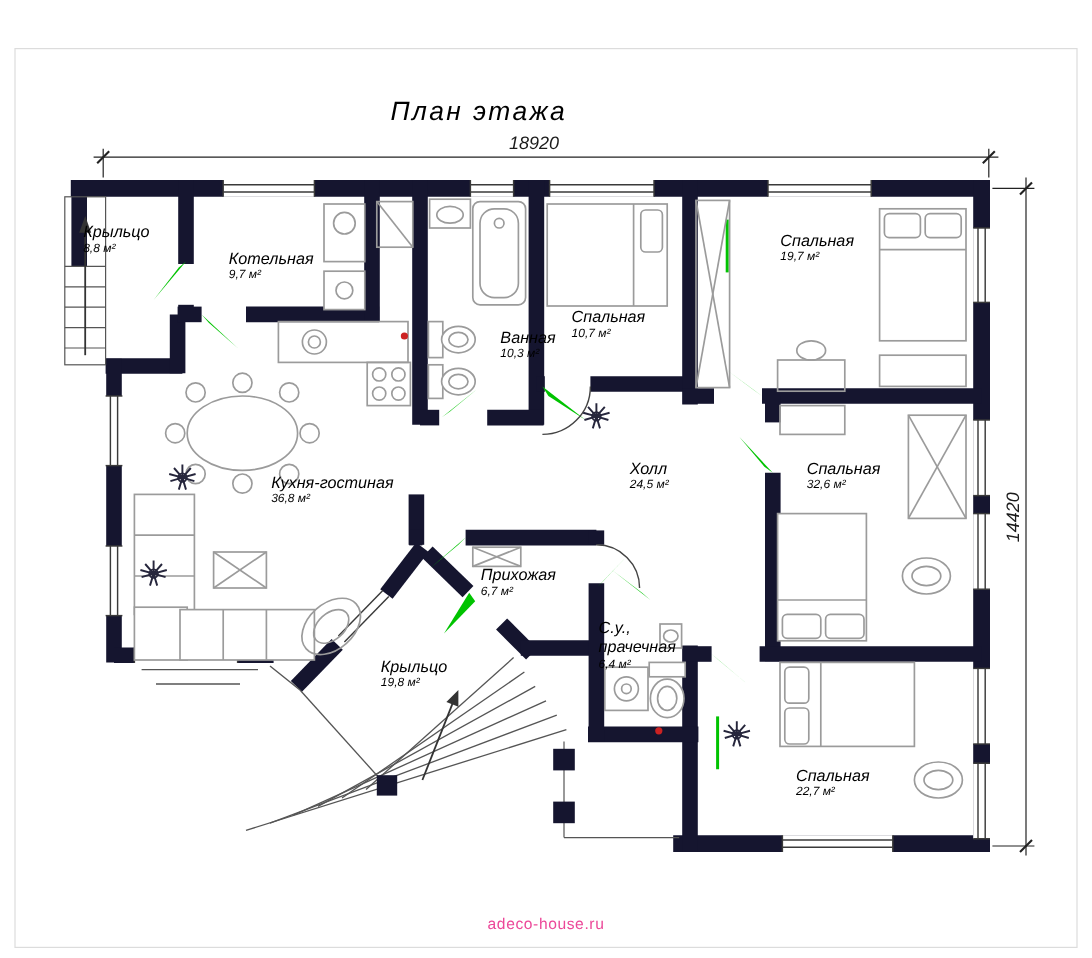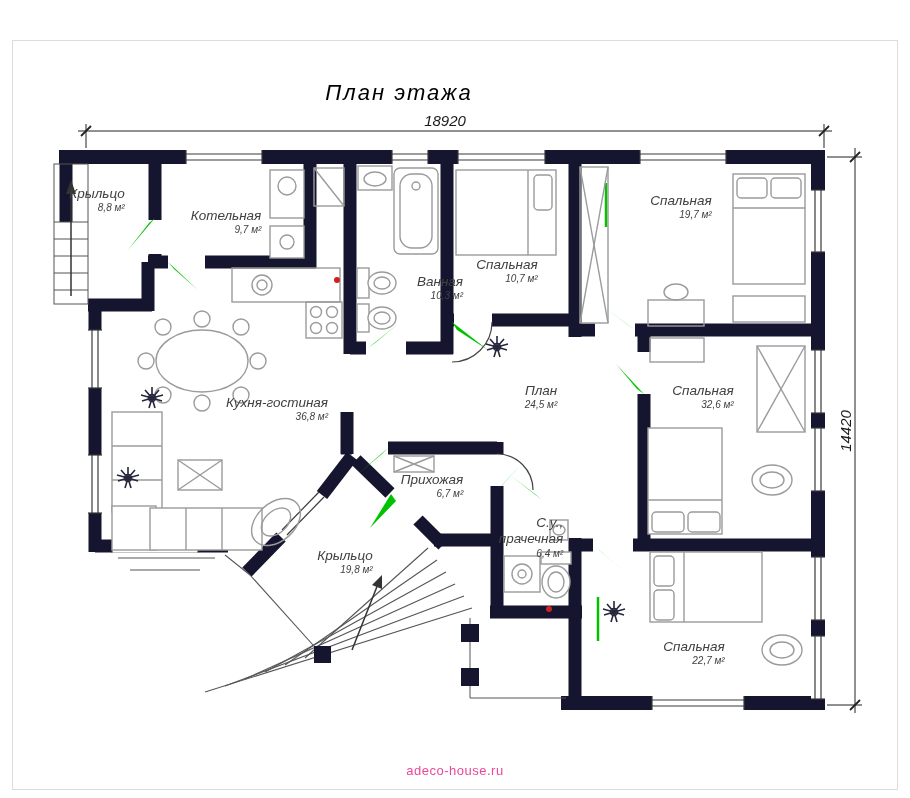--- a/index.html
+++ b/index.html
@@ -3,22 +3,22 @@
 <meta charset="utf-8">
 <style>
   html,body{margin:0;padding:0;background:#ffffff;}
   body{width:910px;height:798px;position:relative;overflow:hidden;
        font-family:"Liberation Sans",sans-serif;}
   .page-border{position:absolute;left:12px;top:40px;width:884px;height:748px;
        border:1px solid #dcdcdc;pointer-events:none;}
   .plan-svg{position:absolute;left:0;top:0;}
   .title{position:absolute;left:399px;top:93px;transform:translate(-50%,-50%);
        font-style:italic;font-size:22px;color:#000000;letter-spacing:2px;white-space:nowrap;}
-  .room-label{position:absolute;transform:translate(-50%,-50%);text-align:right;
-       font-style:italic;color:#404040;line-height:1.22;}
+  .room-label{position:absolute;transform:translate(-50%,-50%);text-align:left;
+       font-style:italic;color:#000000;line-height:1.22;}
   .room-name{font-size:13.5px;white-space:pre-line;}
   .room-area{font-size:10px;}
   .dim-label{position:absolute;font-style:italic;font-size:15px;color:#1b1b1b;white-space:nowrap;}
   #dim-w{left:445px;top:120px;transform:translate(-50%,-50%);}
   #dim-h{left:845px;top:431px;transform:translate(-50%,-50%) rotate(-90deg);}
   .watermark{position:absolute;left:455px;top:770px;transform:translate(-50%,-50%);
        font-size:13px;color:#ec4899;letter-spacing:.5px;}
 </style>
 </head>
 <body>
@@ -412,21 +412,21 @@
 </div>
 <div class="room-label" style="left:681px;top:207px">
   <div class="room-name">Спальная</div>
   <div class="room-area">19,7 м²</div>
 </div>
 <div class="room-label" style="left:277px;top:409px">
   <div class="room-name">Кухня-гостиная</div>
   <div class="room-area">36,8 м²</div>
 </div>
 <div class="room-label" style="left:541px;top:397px">
-  <div class="room-name">План</div>
+  <div class="room-name">Холл</div>
   <div class="room-area">24,5 м²</div>
 </div>
 <div class="room-label" style="left:703px;top:397px">
   <div class="room-name">Спальная</div>
   <div class="room-area">32,6 м²</div>
 </div>
 <div class="room-label" style="left:432px;top:486px">
   <div class="room-name">Прихожая</div>
   <div class="room-area">6,7 м²</div>
 </div>

